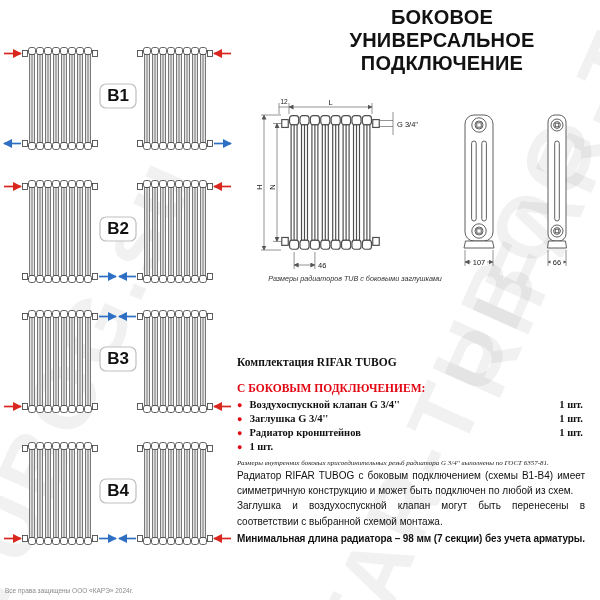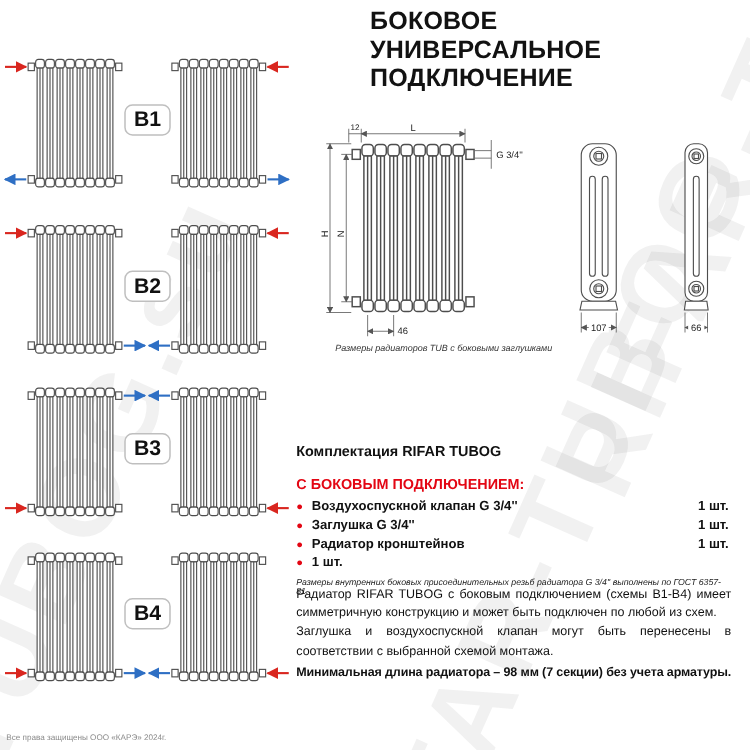--- a/index.html
+++ b/index.html
@@ -6,40 +6,40 @@
   body{width:600px;height:600px;background:#fff;font-family:"Liberation Sans",sans-serif;overflow:hidden;}
   .page{position:relative;width:600px;height:600px;background:#ffffff;overflow:hidden;}
 
   
   .wm{position:absolute;font-weight:800;font-size:88px;letter-spacing:6px;color:rgba(60,60,60,0.07);
       white-space:nowrap;transform-origin:0 50%;pointer-events:none;z-index:0;}
   .wm1{left:-30px;top:560px;transform:rotate(-66deg);}
   .wm2{left:300px;top:690px;transform:rotate(-66deg);}
   .wm3{left:470px;top:340px;transform:rotate(-66deg);}
 
-  .title{position:absolute;top:6px;right:12px;width:292px;margin:0;text-align:left;
+  .title{position:absolute;top:6px;right:12px;width:292px;margin:0;text-align:center;
          font-size:20px;line-height:1.15;font-weight:800;color:#121212;letter-spacing:.2px;z-index:2;}
 
   svg{position:absolute;z-index:1;overflow:visible;}
   .schemes{left:0;top:40px;}
   .tech{left:255px;top:95px;}
 
   .ln{fill:#fff;stroke:#4d4d4d;stroke-width:.9;}
   line.ln{fill:none;}
   .ar{stroke:#d9261f;stroke-width:1.7;}
   .ab{stroke:#2e6fc4;stroke-width:1.7;}
   .lbx{fill:#fff;stroke:#bfbfbf;stroke-width:1.2;}
   .lbt{font-size:17px;font-weight:800;fill:#111;text-anchor:middle;}
   .dl{stroke:#666;stroke-width:.7;fill:none;}
   .dt{font-size:7.5px;fill:#222;}
   .dts{font-size:6.5px;fill:#222;text-anchor:middle;}
   .cap{font-size:7.2px;font-style:italic;fill:#333;text-anchor:middle;}
   .wrect{fill:#fff;}
 
-  .kit{position:absolute;left:237px;top:356px;width:346px;z-index:2;}
+  .kit{position:absolute;left:237px;top:356px;width:346px;z-index:2;font-family:Liberation Serif, serif;}
   .kit h3{margin:0 0 3px 0;font-size:11.5px;font-weight:800;color:#111;}
   .kit h4{margin:14px 0 5px 0;font-size:11.5px;font-weight:800;color:#e30613;}
   .kit-item{display:flex;align-items:baseline;margin:3px 0;font-size:10.5px;font-weight:700;color:#111;}
   .kit-item .bullet{color:#e30613;font-size:9px;margin-right:7px;line-height:1;}
   .kit-item .lbl{flex:1;}
   .kit-note{margin-top:7px;font-size:7px;font-style:italic;color:#222;}
 
   .desc{position:absolute;left:237px;top:468px;width:348px;font-size:10px;line-height:1.52;
         color:#111;text-align:justify;z-index:2;}
   .desc p{margin:0;}

